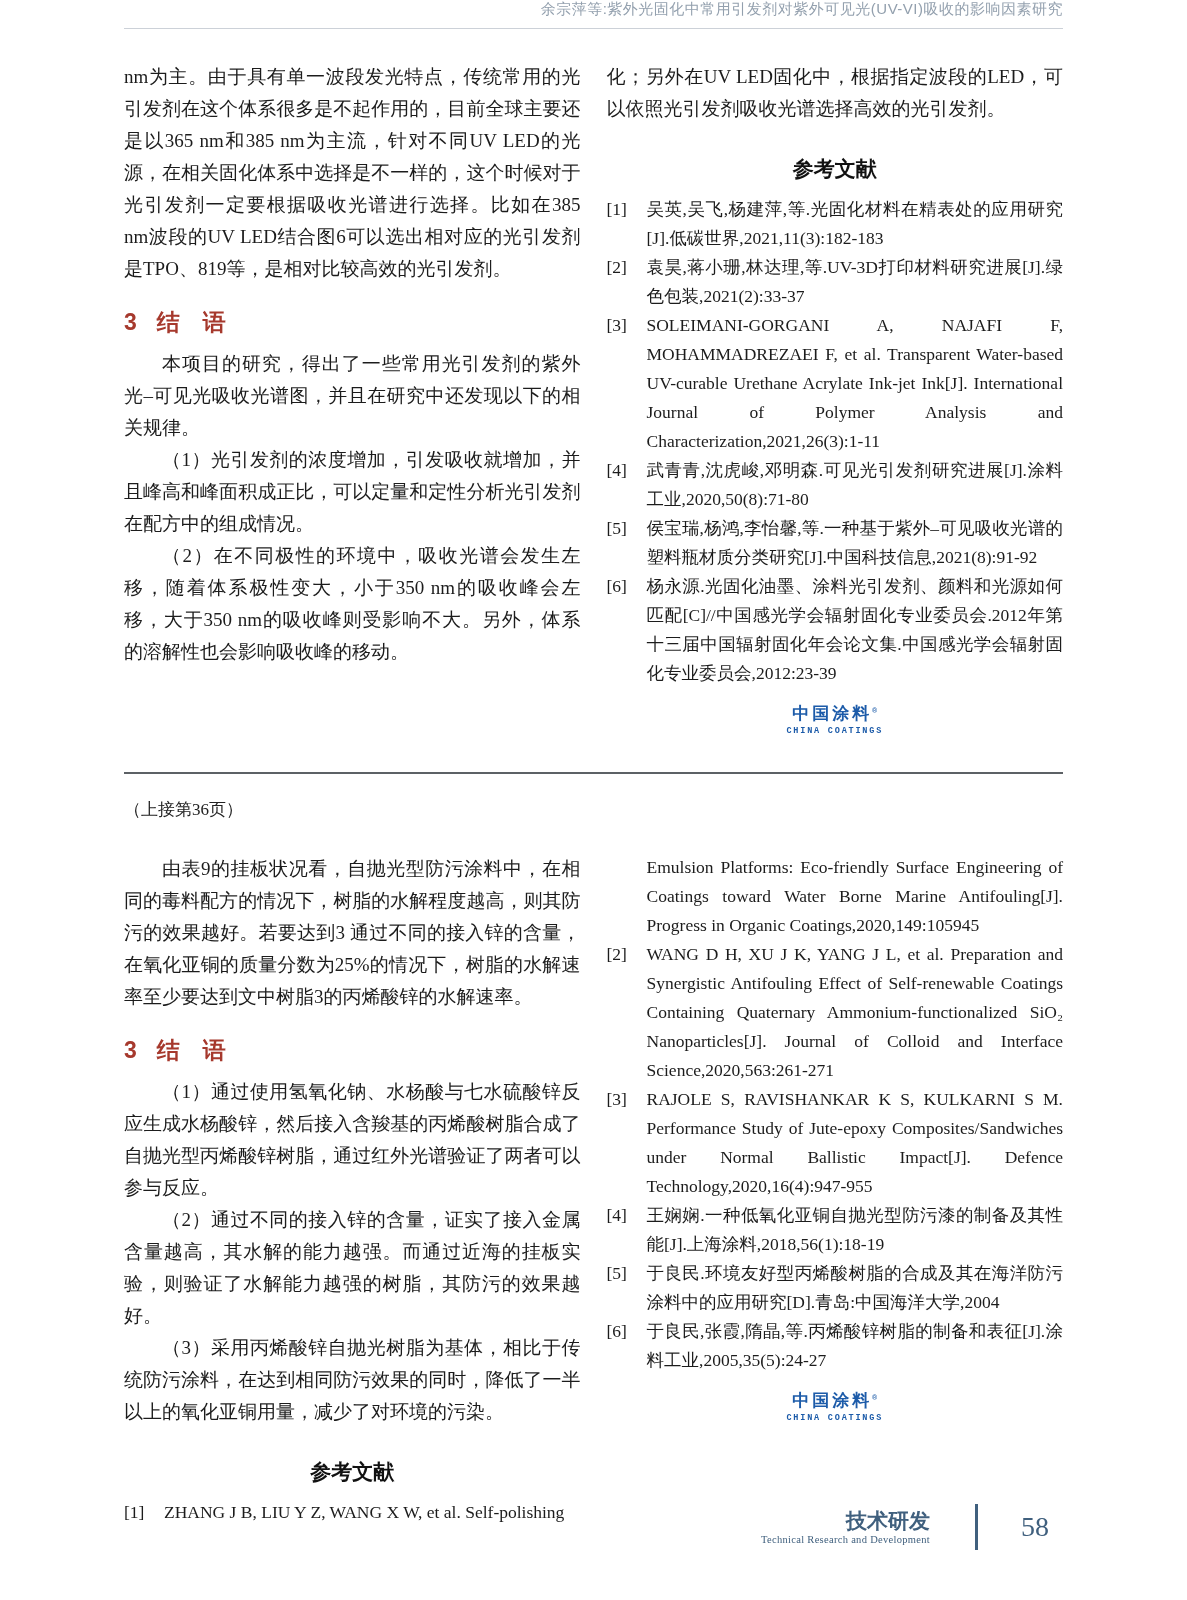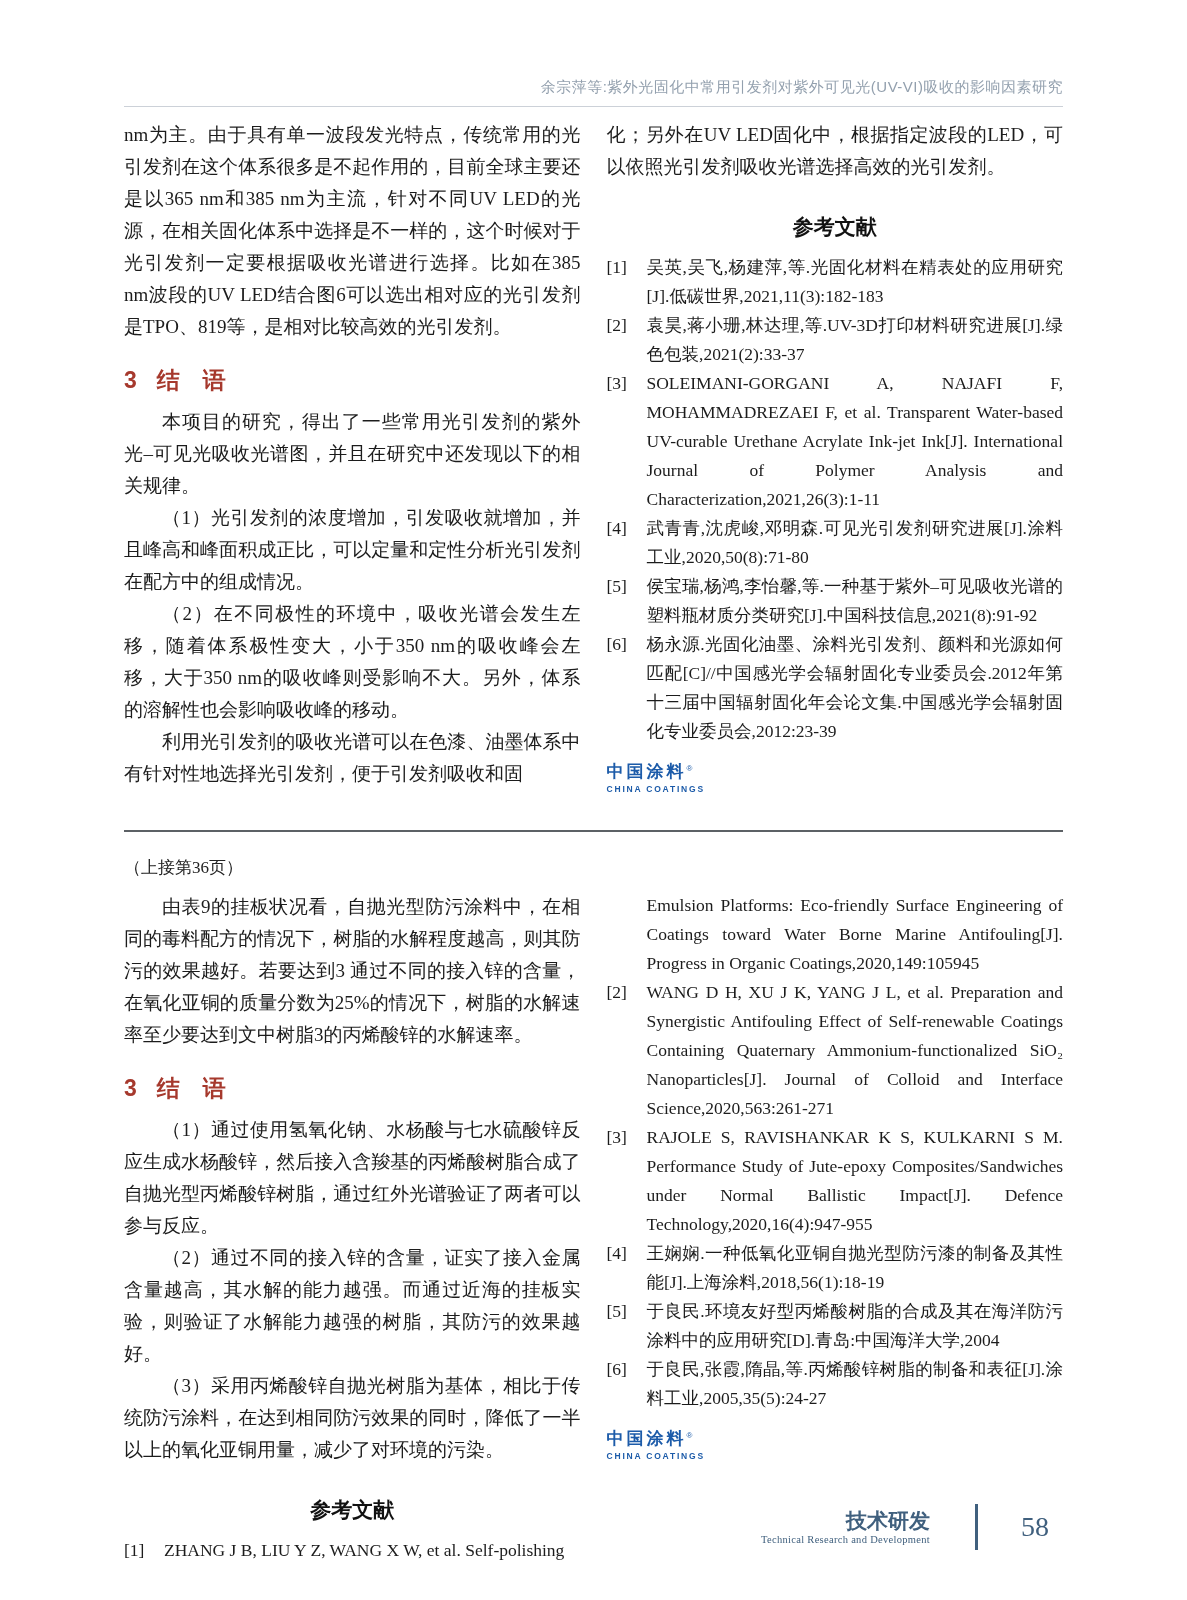--- a/index.html
+++ b/index.html
@@ -3,28 +3,28 @@
 <meta charset="utf-8">
 <style>
   html,body{margin:0;padding:0;}
   body{
     width:1187px;height:1600px;position:relative;overflow:hidden;
     background:#ffffff;color:#1f1f1f;
     font-family:"Liberation Serif","DejaVu Serif",serif;
   }
   .page{padding:0 124px;}
   
-  .header{padding-top:78px;text-align:right;}
+  .header{text-align:right;}
   .header .running-title{
     font-family:"Liberation Sans","DejaVu Sans",sans-serif;
     font-size:15px;color:#93a0ae;letter-spacing:.5px;
   }
   .header-rule{border-bottom:1px solid #ccd1d8;margin-top:9px;}
   
-  .cols{display:flex;gap:26px;margin-top:12px;}
+  .cols{display:flex;gap:26px;margin-top:32px;}
   .col{width:50%;min-width:0;}
   
   p.body{
     margin:0;font-size:19px;line-height:32px;text-align:justify;
     text-indent:2em;color:#1c1c1c;
   }
   p.body.noindent{text-indent:0;}
   
   .section-heading{
     display:flex;align-items:baseline;gap:20px;
@@ -42,22 +42,22 @@
   .ref{
     position:relative;padding-left:40px;
     font-size:17.5px;line-height:29px;text-align:justify;color:#1c1c1c;
   }
   .ref .rnum{position:absolute;left:0;top:0;}
   .ref-cont{
     padding-left:40px;font-size:17.5px;line-height:29px;
     text-align:justify;color:#1c1c1c;
   }
   
-  .logo{margin-top:14px;text-align:left;color:#1c5ba9;
-    font-family:Liberation Sans, sans-serif;}
+  .logo{margin-top:14px;text-align:center;color:#1c5ba9;
+    font-family:Liberation Mono, monospace;}
   .logo .logo-cn{font-size:17px;font-weight:700;letter-spacing:3px;}
   .logo .logo-mark{font-size:8px;vertical-align:super;}
   .logo .logo-en{font-size:8.5px;font-weight:700;letter-spacing:1.8px;margin-top:1px;}
   
   .mid-rule{border-top:2px solid #5c6165;margin:36px 0 24px 0;}
   .continued-note{font-size:17px;color:#222;margin:0 0 6px 0;}
   
   .footer{
     position:absolute;right:138px;bottom:50px;
     display:flex;align-items:center;color:#40607e;gap:33px;
@@ -87,21 +87,20 @@
 
       <div class="col">
         <p class="body noindent">nm为主。由于具有单一波段发光特点，传统常用的光引发剂在这个体系很多是不起作用的，目前全球主要还是以365 nm和385 nm为主流，针对不同UV LED的光源，在相关固化体系中选择是不一样的，这个时候对于光引发剂一定要根据吸收光谱进行选择。比如在385 nm波段的UV LED结合图6可以选出相对应的光引发剂是TPO、819等，是相对比较高效的光引发剂。</p>
         <h2 class="section-heading">
           <span>3</span>
           <span>结　语</span>
         </h2>
         <p class="body">本项目的研究，得出了一些常用光引发剂的紫外光–可见光吸收光谱图，并且在研究中还发现以下的相关规律。</p>
         <p class="body">（1）光引发剂的浓度增加，引发吸收就增加，并且峰高和峰面积成正比，可以定量和定性分析光引发剂在配方中的组成情况。</p>
         <p class="body">（2）在不同极性的环境中，吸收光谱会发生左移，随着体系极性变大，小于350 nm的吸收峰会左移，大于350 nm的吸收峰则受影响不大。另外，体系的溶解性也会影响吸收峰的移动。</p>
-        <p class="body">利用光引发剂的吸收光谱可以在色漆、油墨体系中有针对性地选择光引发剂，便于引发剂吸收和固</p>
       </div>
 
       <div class="col">
         <p class="body noindent">化；另外在UV LED固化中，根据指定波段的LED，可以依照光引发剂吸收光谱选择高效的光引发剂。</p>
         <h3 class="ref-heading">参考文献</h3>
         <div class="refs">
           <div class="ref">
             <span class="rnum">[1]</span>
             <span>吴英,吴飞,杨建萍,等.光固化材料在精表处的应用研究[J].低碳世界,2021,11(3):182-183</span>
           </div>

